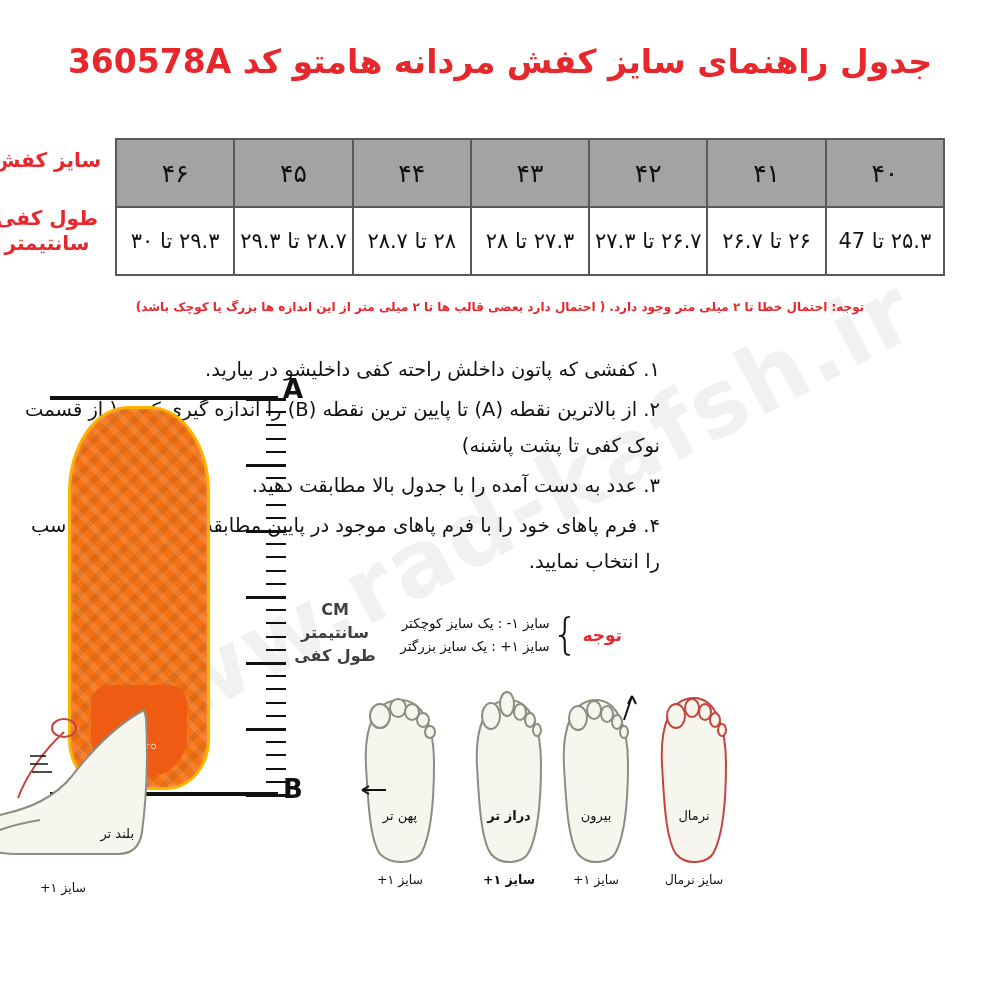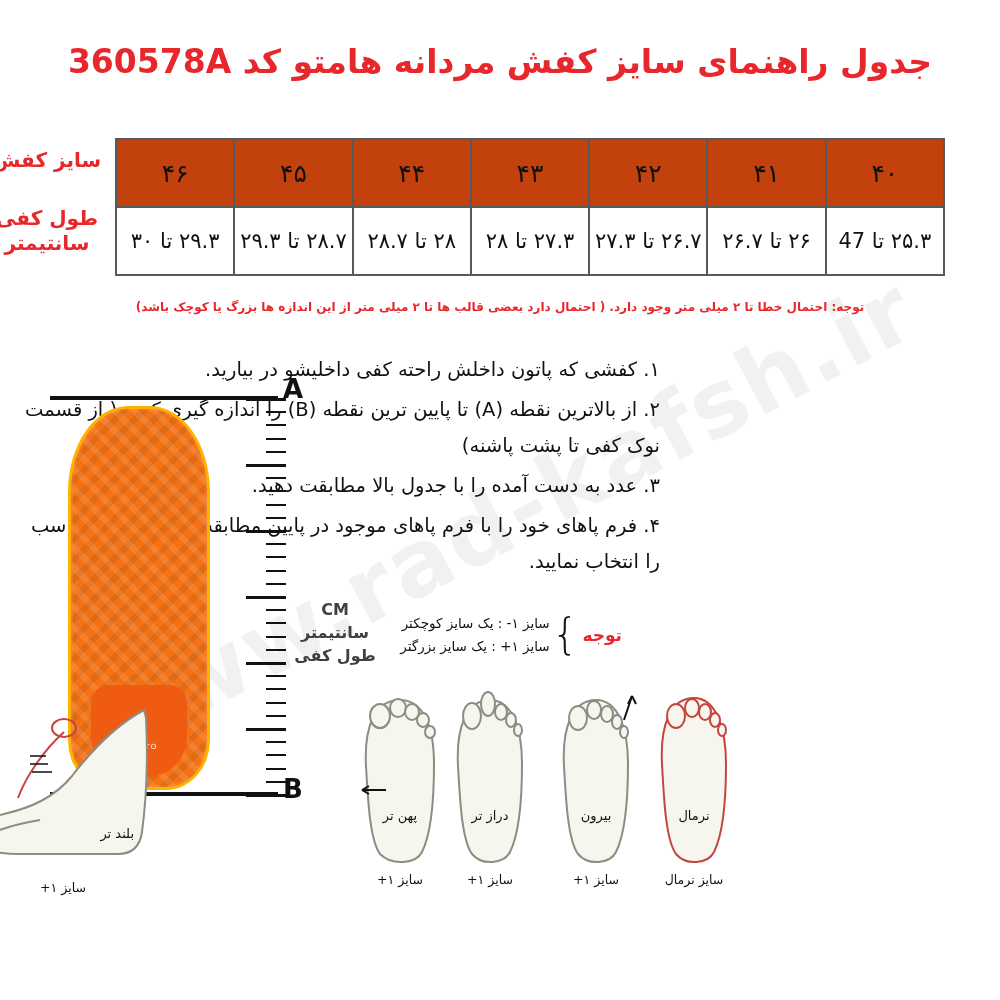--- a/index.html
+++ b/index.html
@@ -67,21 +67,21 @@
   table.size-table td {
     border: 2px solid #555a5e;
     text-align: center;
     vertical-align: middle;
     font-size: 22px;
     color: #111;
     height: 40px;
     padding: 4px 2px;
   }
   table.size-table tr.row-size td {
-    background: #c2410c;
+    background: #a3a3a3;
     font-size: 25px;
     height: 58px;
   }
   table.size-table tr.row-len td {
     background: #ffffff;
     font-size: 21px;
     height: 58px;
   }
   .row-head {
     position: absolute;
@@ -439,21 +439,21 @@
           <ellipse cx="65" cy="32" rx="5" ry="7" fill="#f7f6ee" stroke="#8c8c82" stroke-width="2"></ellipse>
           <ellipse cx="72" cy="42" rx="4" ry="6" fill="#f7f6ee" stroke="#8c8c82" stroke-width="2"></ellipse>
           <path d="M72 30 L80 6" stroke="#111" stroke-width="2" fill="none" marker-end=""></path>
           <path d="M80 6 L76 14 M80 6 L84 14" stroke="#111" stroke-width="2" fill="none"></path>
         </svg>
         <div class="foot-name">بیرون</div>
       </div>
       <div class="foot-caption">سایز ۱+</div>
     </div>
 
-    <div class="foot-item" style="right:204px;">
+    <div class="foot-item" style="right:185px;font-weight:bold;">
       <div class="foot-svg-wrap">
         <svg width="88" height="175" viewBox="0 0 88 175">
           <path d="M44 10 C20 10 10 38 12 76 C14 112 16 150 26 164 C36 176 58 174 64 162 C74 142 76 104 76 74 C76 38 66 10 44 10 Z" fill="#f7f6ee" stroke="#8c8c82" stroke-width="2"></path>
           <ellipse cx="26" cy="26" rx="9" ry="13" fill="#f7f6ee" stroke="#8c8c82" stroke-width="2"></ellipse>
           <ellipse cx="42" cy="14" rx="7" ry="12" fill="#f7f6ee" stroke="#8c8c82" stroke-width="2"></ellipse>
           <ellipse cx="55" cy="22" rx="6" ry="8" fill="#f7f6ee" stroke="#8c8c82" stroke-width="2"></ellipse>
           <ellipse cx="65" cy="30" rx="5" ry="7" fill="#f7f6ee" stroke="#8c8c82" stroke-width="2"></ellipse>
           <ellipse cx="72" cy="40" rx="4" ry="6" fill="#f7f6ee" stroke="#8c8c82" stroke-width="2"></ellipse>
         </svg>
         <div class="foot-name">دراز تر</div>

